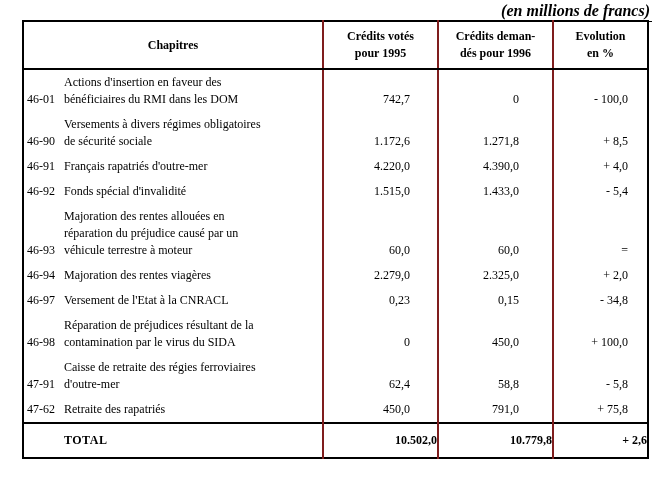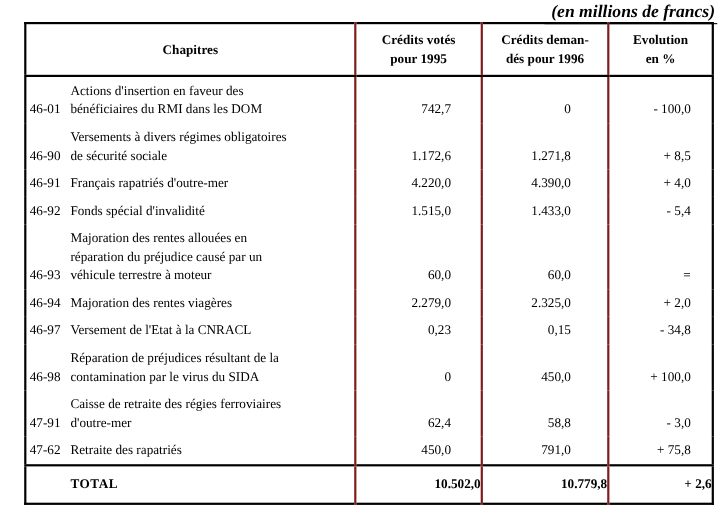--- a/index.html
+++ b/index.html
@@ -198,21 +198,21 @@
     <tr>
       <td class="chap">
           <div class="chapcell">
         <span class="code">47-91</span>
         <span class="desc">Caisse de retraite des régies ferroviaires
 d'outre-mer</span>
       </div>
         </td>
       <td class="num n1995">62,4</td>
       <td class="num n1996">58,8</td>
-      <td class="num nevol">- 3,0</td>
+      <td class="num nevol">- 5,8</td>
     </tr>
     <tr>
       <td class="chap">
           <div class="chapcell">
         <span class="code">47-62</span>
         <span class="desc">Retraite des rapatriés</span>
       </div>
         </td>
       <td class="num n1995">450,0</td>
       <td class="num n1996">791,0</td>

